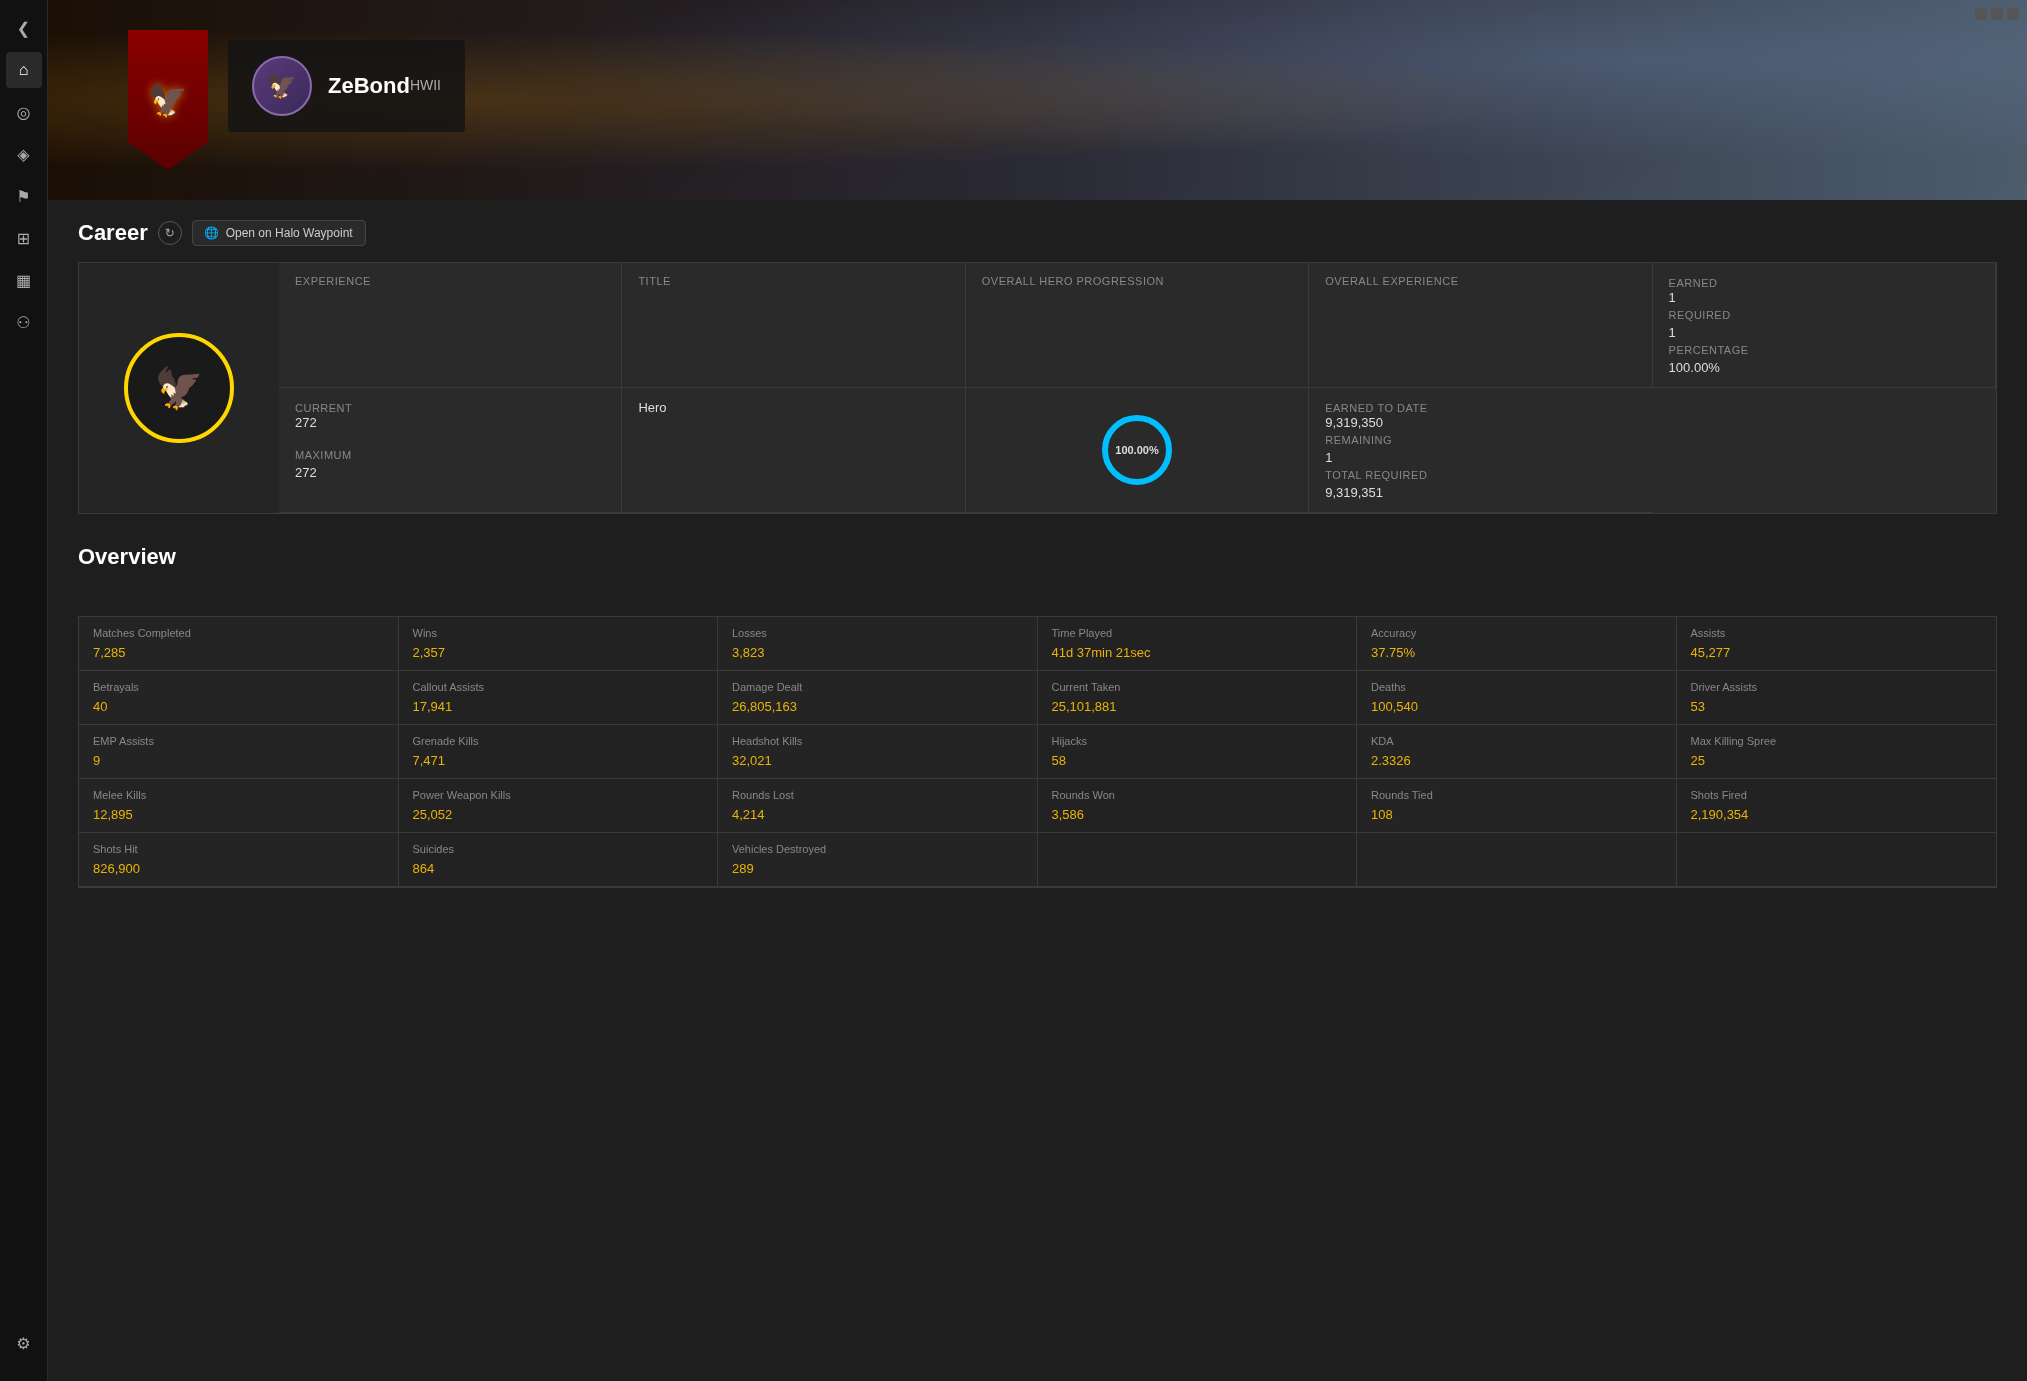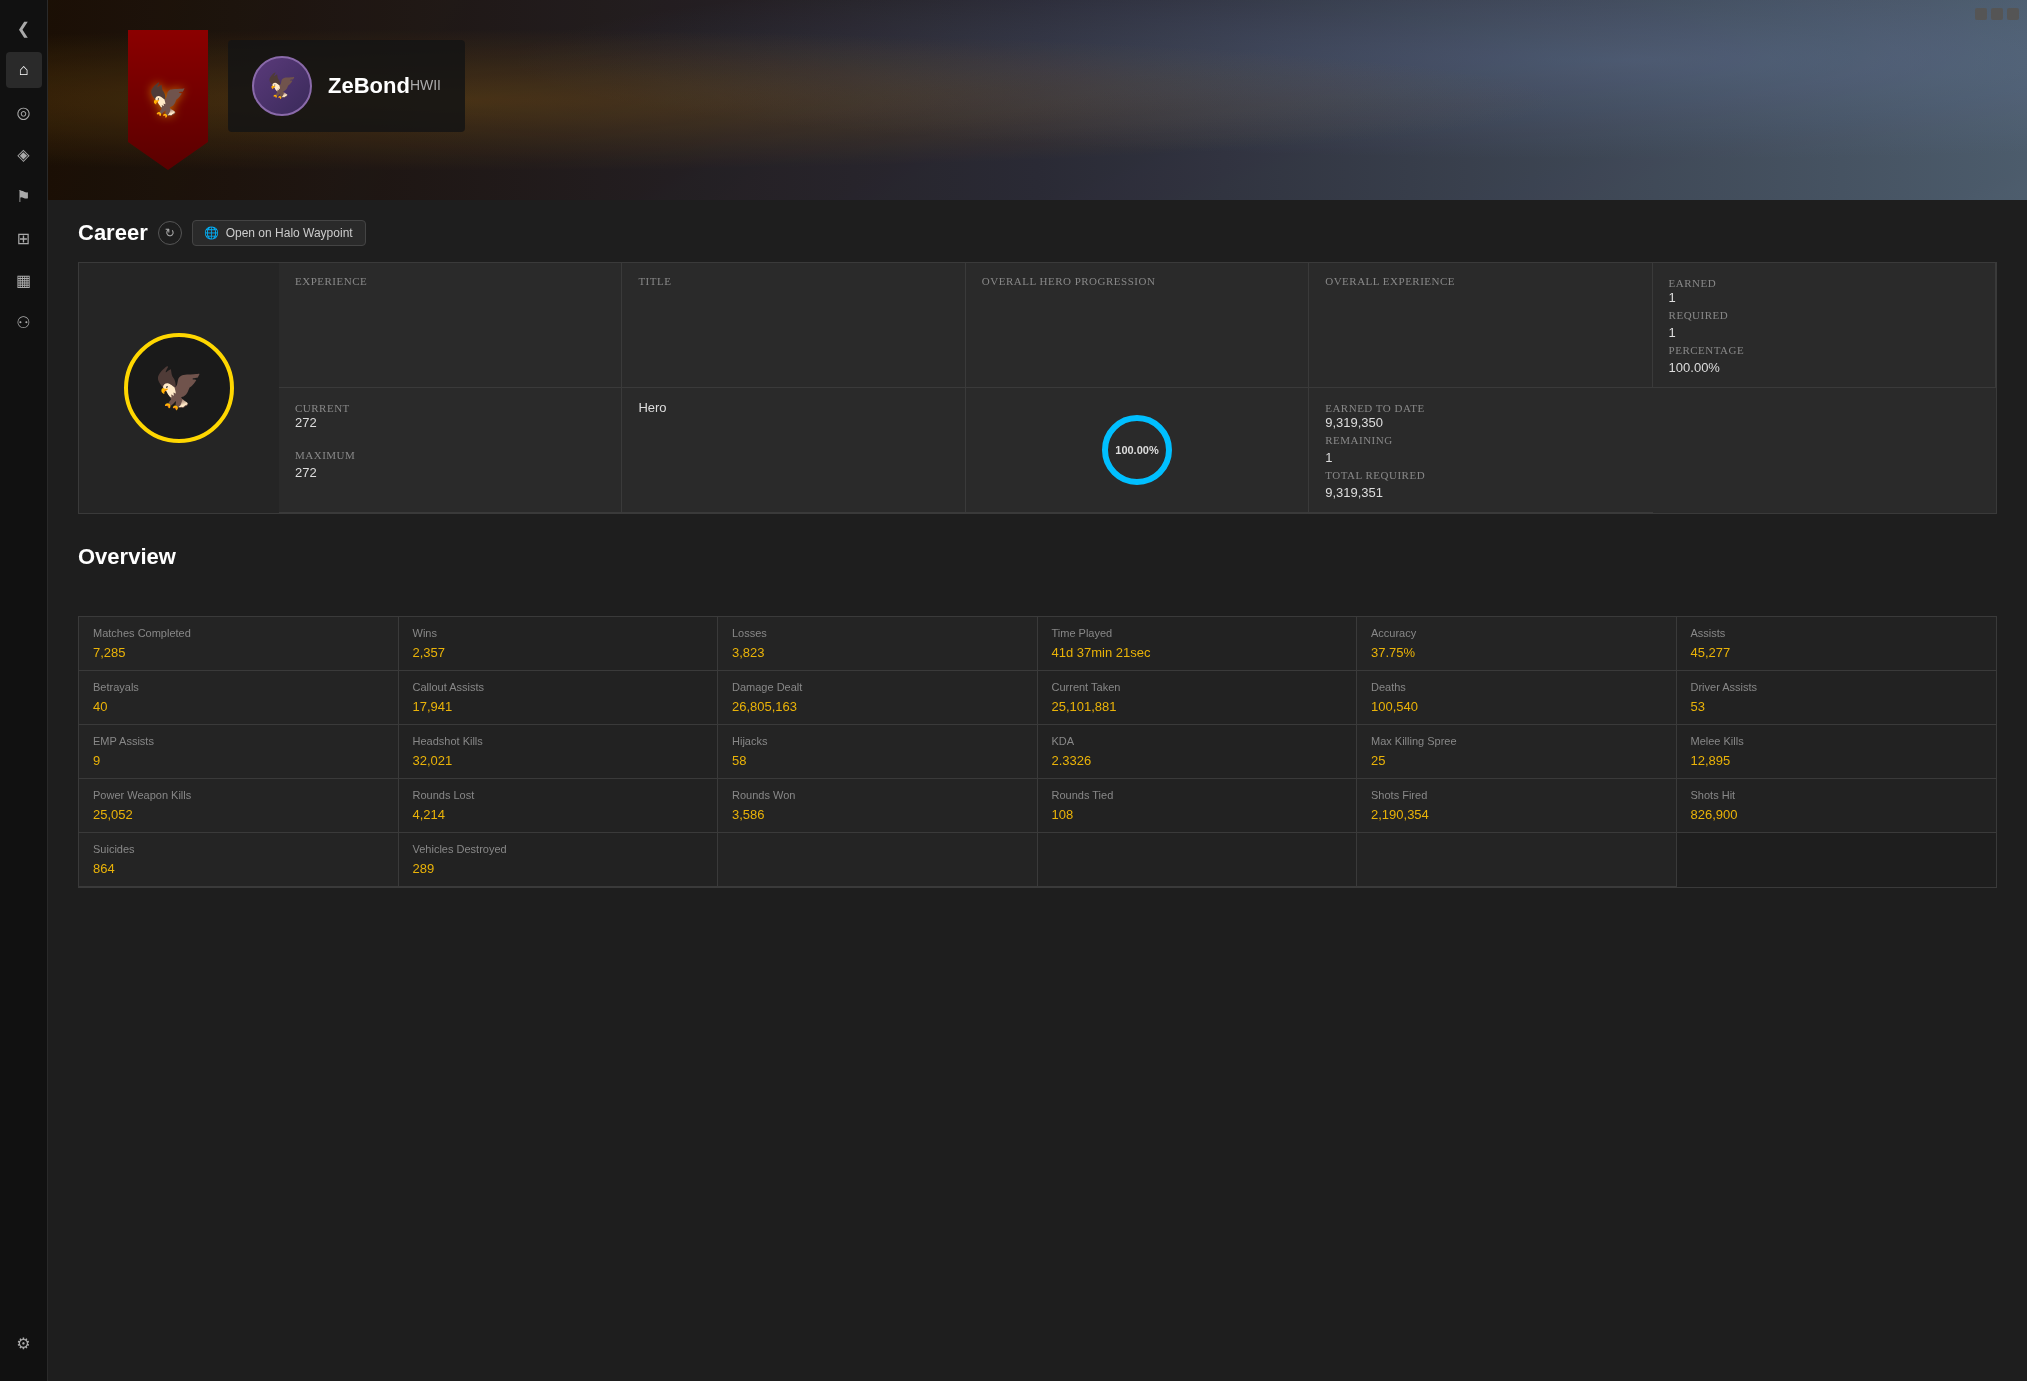--- a/index.html
+++ b/index.html
@@ -204,21 +204,20 @@
       border-right: 1px solid #3a3a3a;
       border-bottom: 1px solid #3a3a3a;
     }
     .career-cell:last-child { border-right: none; }
     .career-label {
       font-size: 11px;
       color: #888;
       text-transform: uppercase;
       letter-spacing: 0.5px;
       margin-bottom: 4px;
-      font-family: Liberation Serif, serif;
     }
     .career-value {
       font-size: 13px;
       color: #ddd;
     }
     .career-emblem-cell {
       grid-row: 1 / 3;
       display: flex;
       align-items: center;
       justify-content: center;
@@ -492,20 +491,24 @@
   </div>
         <div class="stat-cell">
     <div class="stat-label">Driver Assists</div>
     <div class="stat-value">53</div>
   </div>
         <div class="stat-cell">
     <div class="stat-label">EMP Assists</div>
     <div class="stat-value">9</div>
   </div>
         <div class="stat-cell">
+    <div class="stat-label">Grenade Kills</div>
+    <div class="stat-value">7,471</div>
+  </div>
+        <div class="stat-cell">
     <div class="stat-label">Headshot Kills</div>
     <div class="stat-value">32,021</div>
   </div>
         <div class="stat-cell">
     <div class="stat-label">Hijacks</div>
     <div class="stat-value">58</div>
   </div>
         <div class="stat-cell">
     <div class="stat-label">KDA</div>
     <div class="stat-value">2.3326</div>

